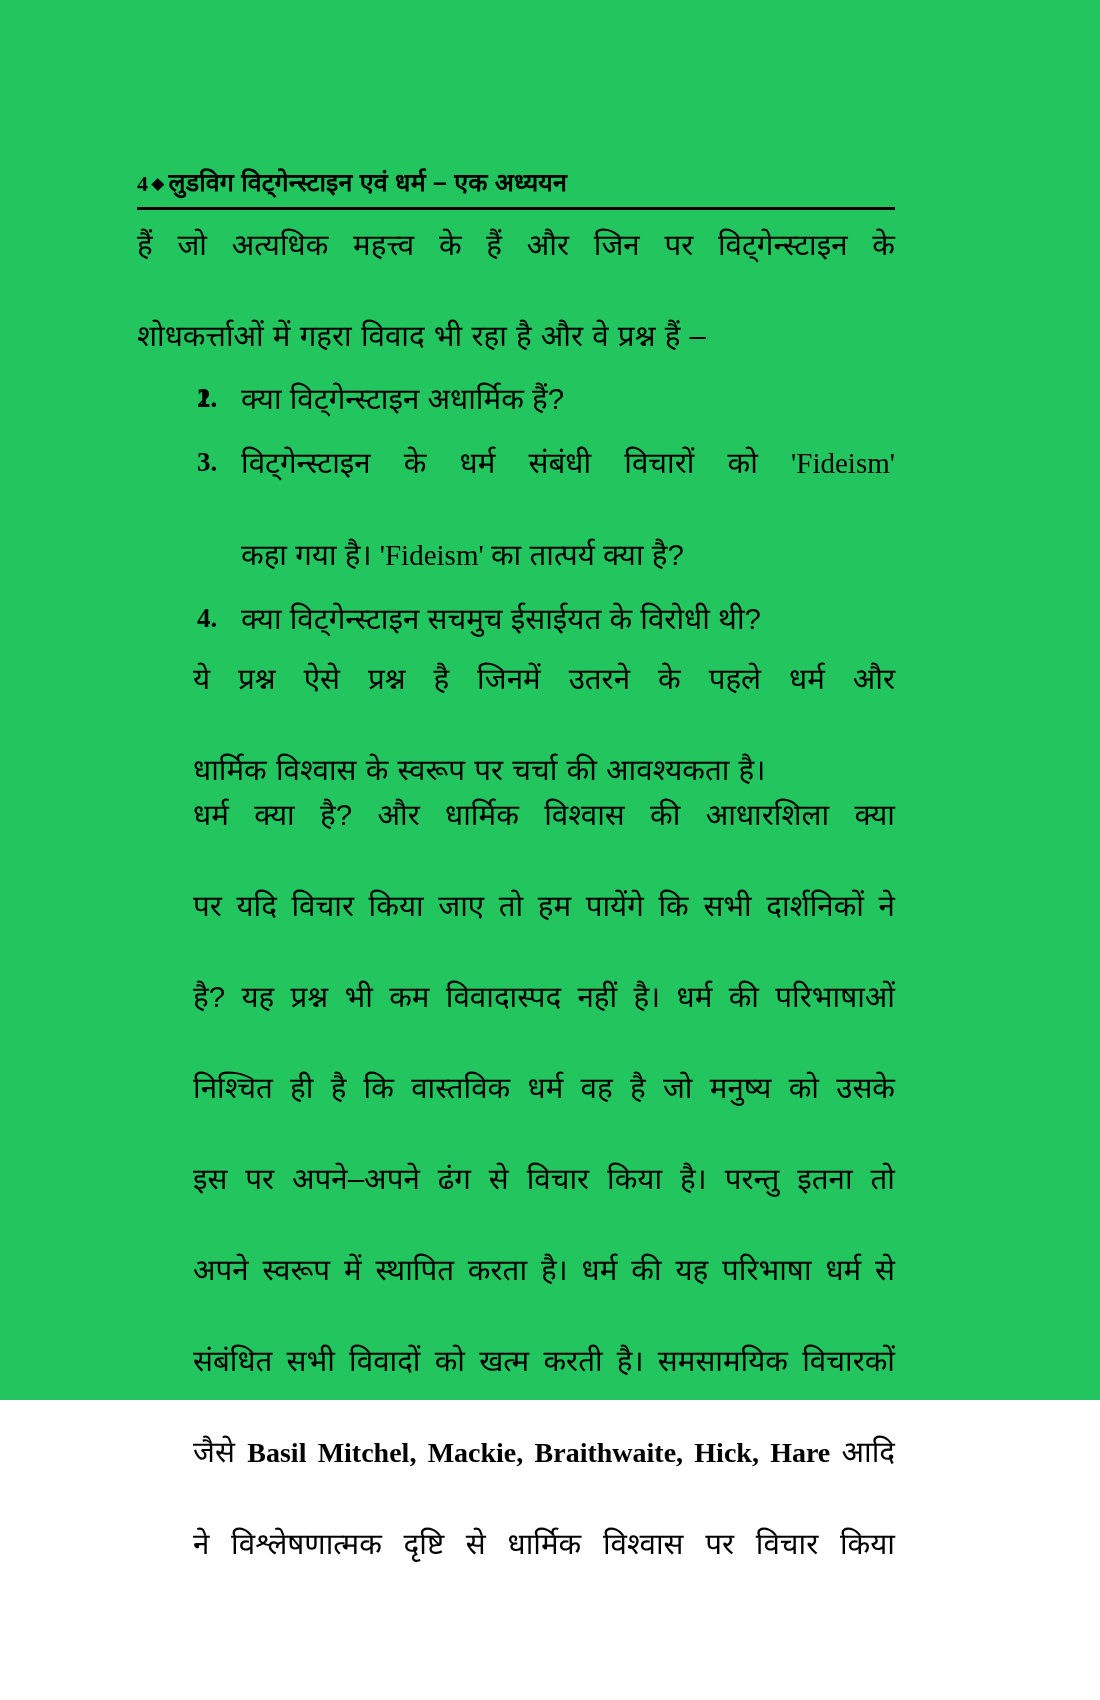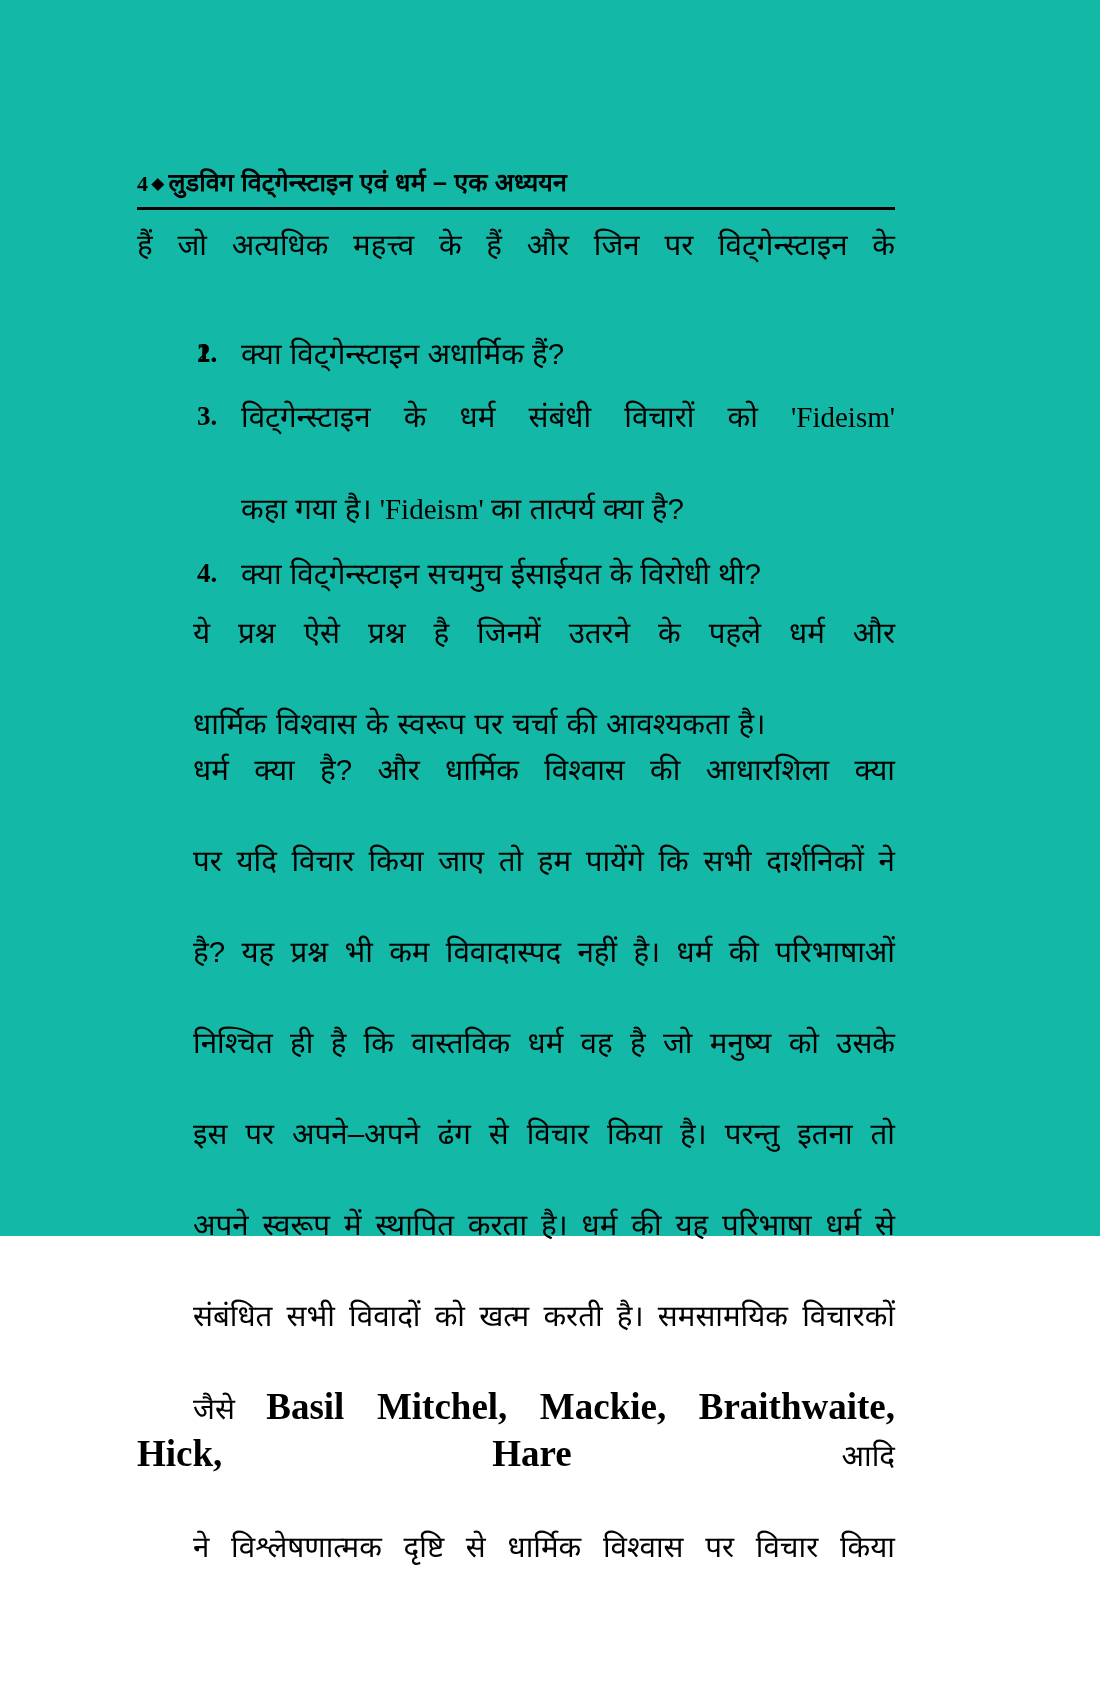--- a/index.html
+++ b/index.html
@@ -15,22 +15,22 @@
     font-family: "Liberation Serif", "DejaVu Serif", serif;
     color: #000000;
     position: relative;
   }
 
   .page {
     position: absolute;
     left: 0;
     top: 0;
     width: 1100px;
-    height: 1236px;
-    background: #14b8a6;
+    height: 1400px;
+    background: #22c55e;
   }
 
   
   .column {
     position: absolute;
     left: 137px;
     top: 168px;
     width: 758px;
   }
 
@@ -77,21 +77,21 @@
     word-spacing: 1px;
   }
   .para.first-after-rule {
     margin-top: 12px;
   }
   .para.indent {
     text-indent: 56px;
   }
   .para .roman-bold {
     font-family: "Liberation Serif", "DejaVu Serif", serif;
-    font-size: 37px;
+    font-size: 28px;
     font-weight: bold;
   }
 
   
   .q-list {
     margin: 14px 0 14px 0;
     padding: 0;
     list-style: none;
   }
   .q-item {
@@ -139,20 +139,21 @@
 <div class="page">
   <div class="column">
 
     <div class="running-head">
       <span class="folio">4</span><span class="diamond">◆</span><span class="head-title">लुडविग विट्गेन्स्टाइन एवं धर्म – एक अध्ययन</span>
     </div>
     <hr class="head-rule">
 
     <p class="para first-after-rule" id="intro-para">
         <span class="line"><span>हैं जो अत्यधिक महत्त्व के हैं और जिन पर विट्गेन्स्टाइन के</span></span>
+        <span class="line last"><span>शोधकर्त्ताओं में गहरा विवाद भी रहा है और वे प्रश्न हैं –</span></span>
       </p>
 
     <ol class="q-list" id="question-list">
         <li class="q-item"><span class="q-num">1.</span><span></span></li>
         <li class="q-item"><span class="q-num">2.</span><span><span class="line last"><span>क्या विट्गेन्स्टाइन अधार्मिक हैं?</span></span></span></li>
         <li class="q-item"><span class="q-num">3.</span><span><span class="line"><span>विट्गेन्स्टाइन के धर्म संबंधी विचारों को </span><span class="roman">'Fideism'</span></span><span class="line last"><span>कहा गया है। </span><span class="roman">'Fideism' </span><span>का तात्पर्य क्या है?</span></span></span></li>
         <li class="q-item"><span class="q-num">4.</span><span><span class="line last"><span>क्या विट्गेन्स्टाइन सचमुच ईसाईयत के विरोधी थी?</span></span></span></li>
       </ol>
 
     <p class="para indent" id="para-two">

